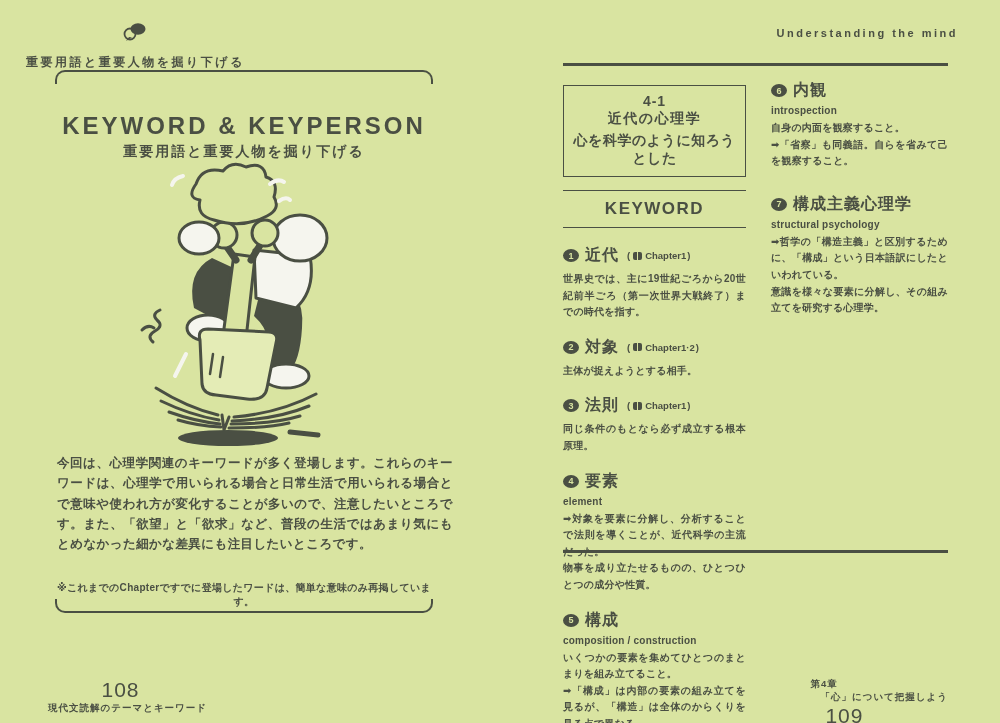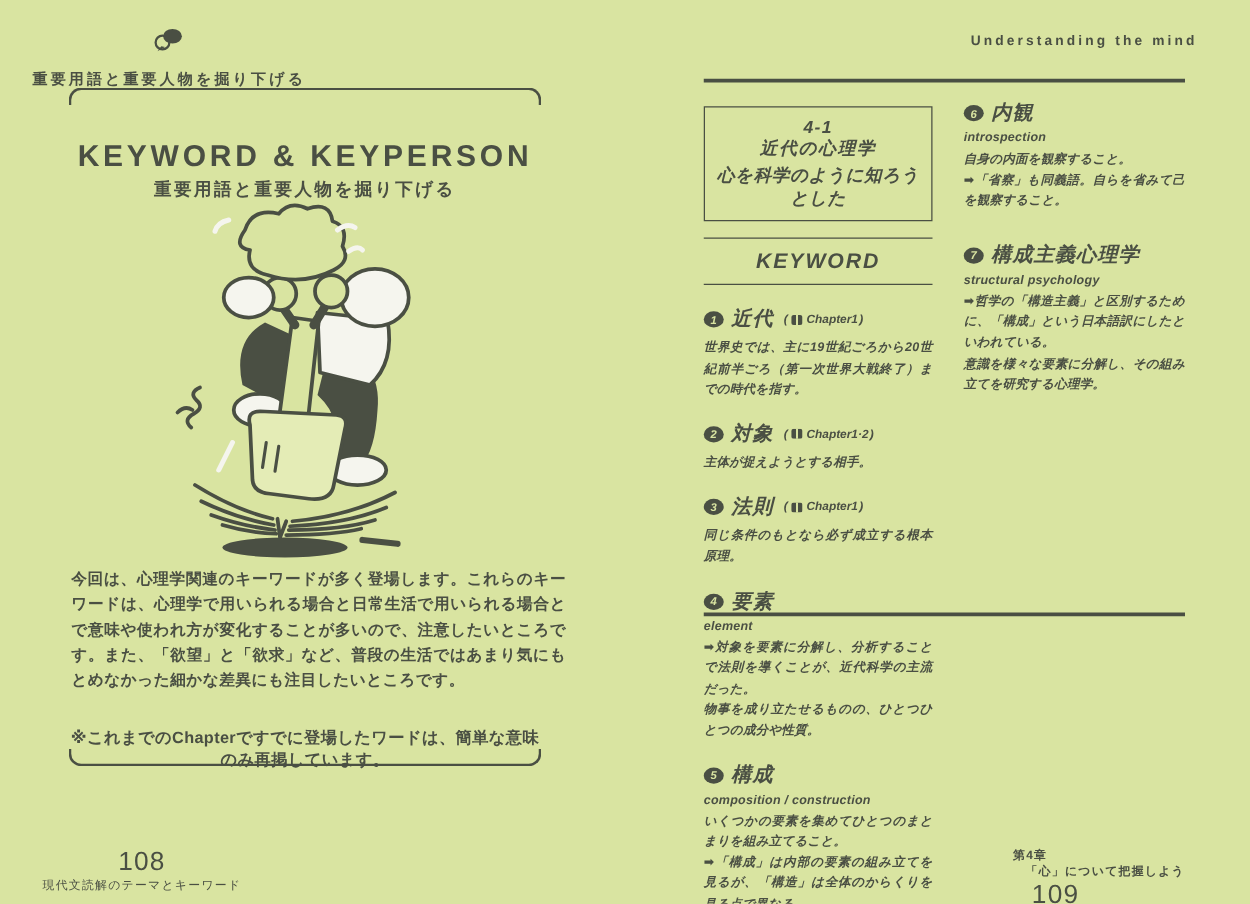--- a/index.html
+++ b/index.html
@@ -30,24 +30,24 @@
   .bracket-bottom{left:55px;top:599px;width:378px;height:14px;
     border:2.5px solid var(--ink);border-top:none;border-radius:0 0 10px 10px;}
   .lp-title{left:55px;top:112px;width:378px;text-align:center;
     font-size:24px;font-weight:bold;letter-spacing:3px;}
   .lp-subtitle{left:55px;top:143px;width:378px;text-align:center;
     font-size:14px;font-weight:bold;letter-spacing:2px;}
   .lp-illustration{left:128px;top:158px;}
   .lp-paragraph{left:57px;top:453px;width:396px;
     font-size:12.5px;line-height:1.62;font-weight:bold;letter-spacing:.4px;text-align:justify;}
   .lp-note{left:55px;top:581px;width:378px;text-align:center;
-    font-size:13px;font-weight:bold;letter-spacing:.3px;}
-
-  
-  .right-page{left:563px;top:63px;width:385px;height:430px;font-style:italic;}
+    font-size:10px;font-weight:bold;letter-spacing:.3px;}
+
+  
+  .right-page{left:563px;top:63px;width:385px;height:490px;}
   .bar{position:absolute;left:0;width:385px;height:3px;background:var(--ink);}
   .bar.top{top:0;}
   .bar.bottom{bottom:0;}
   .rp-cols{position:absolute;top:3px;left:0;display:flex;}
   .col1{width:183px;margin-right:25px;}
   .col2{width:177px;padding-top:14px;}
 
   .section-box{margin-top:19px;border:1.5px solid var(--ink);text-align:center;padding:7px 4px 8px;}
   .section-box .num{font-size:14px;font-weight:bold;letter-spacing:1px;}
   .section-box .title{font-size:14px;font-weight:bold;letter-spacing:1.5px;margin-top:1px;}
@@ -66,21 +66,21 @@
   .ref{font-size:9.5px;font-weight:bold;display:inline-flex;align-items:center;gap:1px;margin-left:2px;}
   .book-icon{display:inline-block;width:9px;height:8px;border-radius:2px;background:var(--ink);
     margin:0 2px;
     background-image:linear-gradient(90deg,transparent 44%,var(--bg) 44%,var(--bg) 56%,transparent 56%);}
   .eng{font-size:10px;font-weight:bold;letter-spacing:.2px;margin:-1px 0 4px;}
   .kw-body p{font-size:10px;line-height:1.66;font-weight:bold;letter-spacing:.2px;text-align:justify;}
 
   
   .footer-left{left:34px;top:678px;display:flex;align-items:center;text-align:right;}
   .footer-left .pagenum{font-size:21px;letter-spacing:1px;}
-  .footer-left .label{font-size:9.5px;font-weight:normal;letter-spacing:1px;}
+  .footer-left .label{font-size:9.5px;font-weight:bold;letter-spacing:1px;margin-left:14px;}
   .footer-right{right:52px;top:678px;display:flex;align-items:flex-start;}
   .footer-right .chapter{font-size:9.5px;font-weight:bold;letter-spacing:1px;}
   .footer-right .label{font-size:9.5px;font-weight:bold;letter-spacing:1px;margin-left:10px;}
   .footer-right .pagenum{font-size:21px;letter-spacing:1px;margin-left:15px;}
 </style>
 </head>
 <body>
 
 <div class="abs top-header-left">
   <span>

